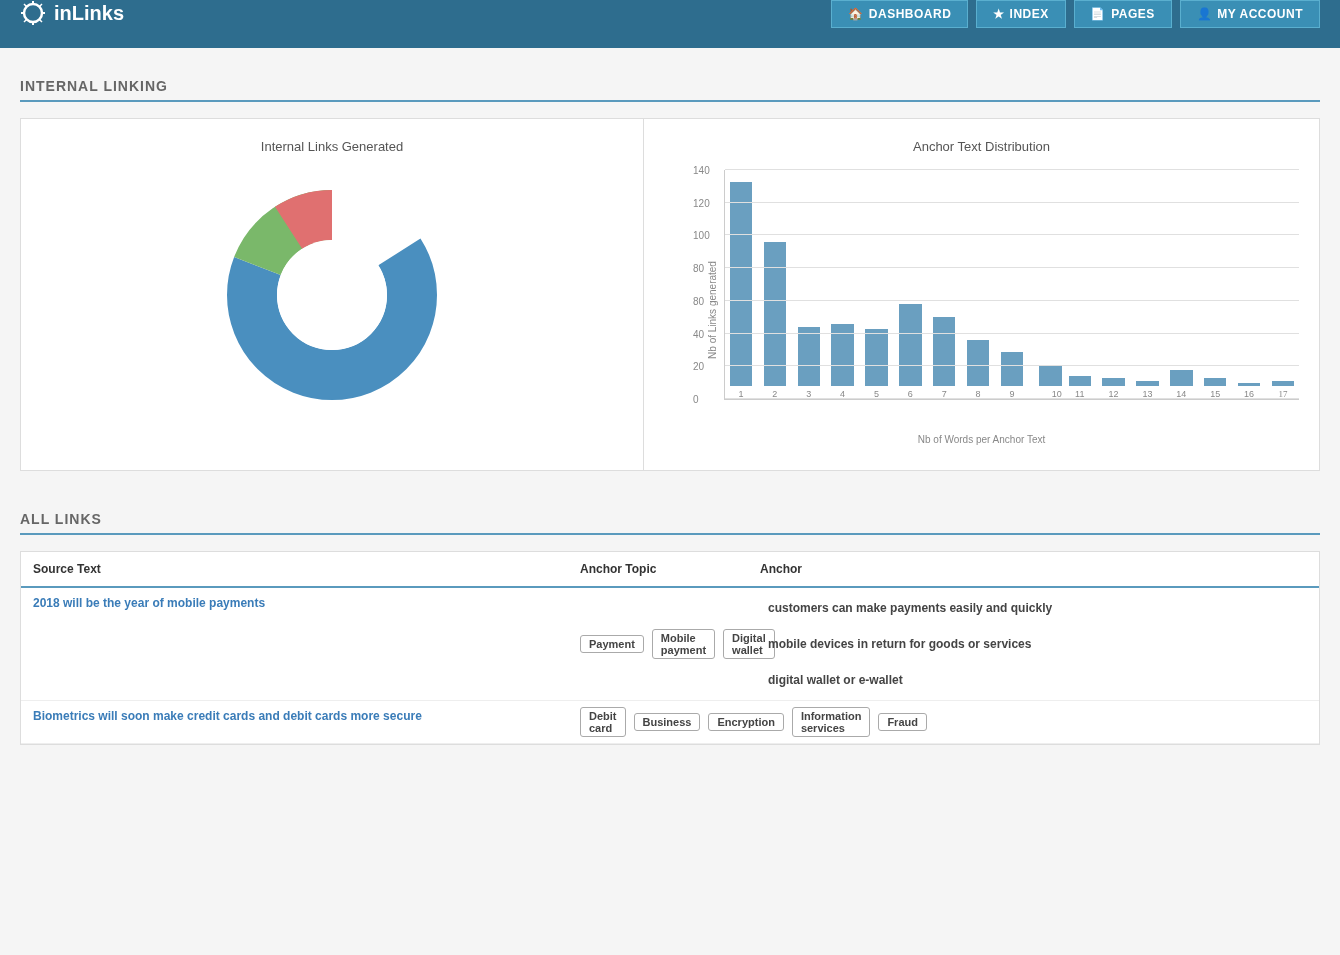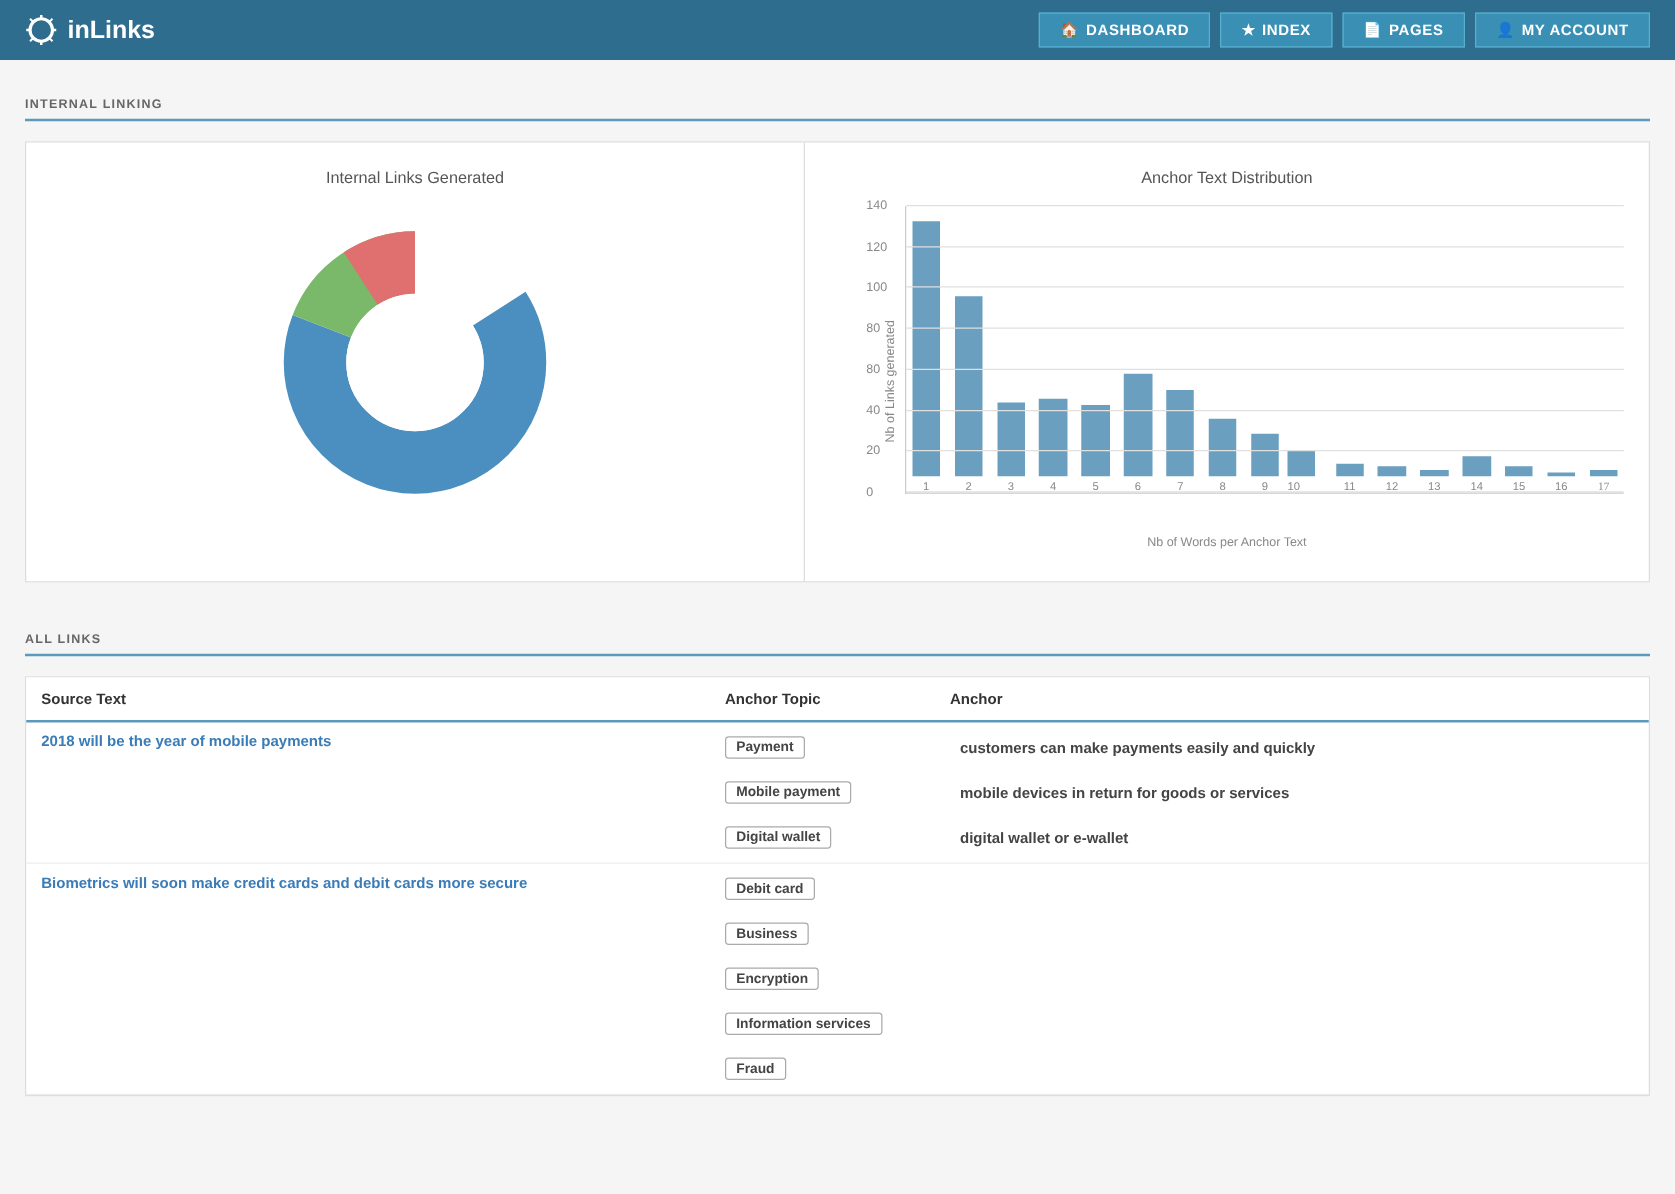--- a/index.html
+++ b/index.html
@@ -3,21 +3,21 @@
   <meta charset="utf-8">
   <style>
     * { box-sizing: border-box; margin: 0; padding: 0; }
     body { font-family: Arial, sans-serif; background: #f5f5f5; font-size: 13px; color: #333; }
 
     
     .header {
       background: #2e6d8e;
       padding: 0 20px;
       display: flex;
-      align-items: center;
+      align-items: flex-start;
       justify-content: space-between;
       height: 48px;
     }
     .header-logo {
       display: flex;
       align-items: center;
       gap: 8px;
       color: white;
       font-size: 20px;
       font-weight: bold;
@@ -38,21 +38,21 @@
       display: flex;
       align-items: center;
       gap: 5px;
     }
 
     
     .page-content { padding: 20px; }
 
     
     .section-header {
-      font-size: 10px;
+      font-size: 14px;
       font-weight: bold;
       color: #666;
       letter-spacing: 1px;
       padding: 10px 0 6px 0;
       border-bottom: 2px solid #5a9abd;
       margin-bottom: 16px;
     }
 
     
     .charts-row {
@@ -160,21 +160,21 @@
       font-weight: bold;
     }
     .source-cell {
       padding: 8px 12px;
       display: flex;
       align-items: flex-start;
     }
     .topics-col {
       padding: 6px 0;
       display: flex;
-      flex-direction: column;
+      flex-direction: row;
       gap: 8px;
     }
     .anchors-col {
       padding: 6px 8px;
       display: flex;
       flex-direction: column;
       gap: 8px;
     }
     .topic-item { display: flex; align-items: center; min-height: 28px; }
     .anchor-item { display: flex; align-items: center; min-height: 28px; font-size: 12px; color: #444; }
@@ -301,21 +301,21 @@
               <div style="font-size: 9px; color: rgb(136, 136, 136); margin-top: 3px;">7</div>
             </div>
             <div style="display: flex; flex-direction: column; align-items: center; flex: 1 1 0%; justify-content: flex-end; height: 100%;">
               <div style="width: 70%; height: 20%; background: rgb(106, 159, 192); min-height: 1px;"></div>
               <div style="font-size: 9px; color: rgb(136, 136, 136); margin-top: 3px;">8</div>
             </div>
             <div style="display: flex; flex-direction: column; align-items: center; flex: 1 1 0%; justify-content: flex-end; height: 100%;">
               <div style="width: 70%; height: 15%; background: rgb(106, 159, 192); min-height: 1px;"></div>
               <div style="font-size: 9px; color: rgb(136, 136, 136); margin-top: 3px;">9</div>
             </div>
-            <div style="display: flex; flex-direction: column; align-items: flex-start; flex: 1 1 0%; justify-content: flex-end; height: 100%;">
+            <div style="display: flex; flex-direction: column; align-items: flex-end; flex: 1 1 0%; justify-content: flex-end; height: 100%;">
               <div style="width: 70%; height: 9.28571%; background: rgb(106, 159, 192); min-height: 1px;"></div>
               <div style="font-size: 9px; color: rgb(136, 136, 136); margin-top: 3px;">10</div>
             </div>
             <div style="display: flex; flex-direction: column; align-items: center; flex: 1 1 0%; justify-content: flex-end; height: 100%;">
               <div style="width: 70%; height: 4.28571%; background: rgb(106, 159, 192); min-height: 1px;"></div>
               <div style="font-size: 9px; color: rgb(136, 136, 136); margin-top: 3px;">11</div>
             </div>
             <div style="display: flex; flex-direction: column; align-items: center; flex: 1 1 0%; justify-content: flex-end; height: 100%;">
               <div style="width: 70%; height: 3.57143%; background: rgb(106, 159, 192); min-height: 1px;"></div>
               <div style="font-size: 9px; color: rgb(136, 136, 136); margin-top: 3px;">12</div>

